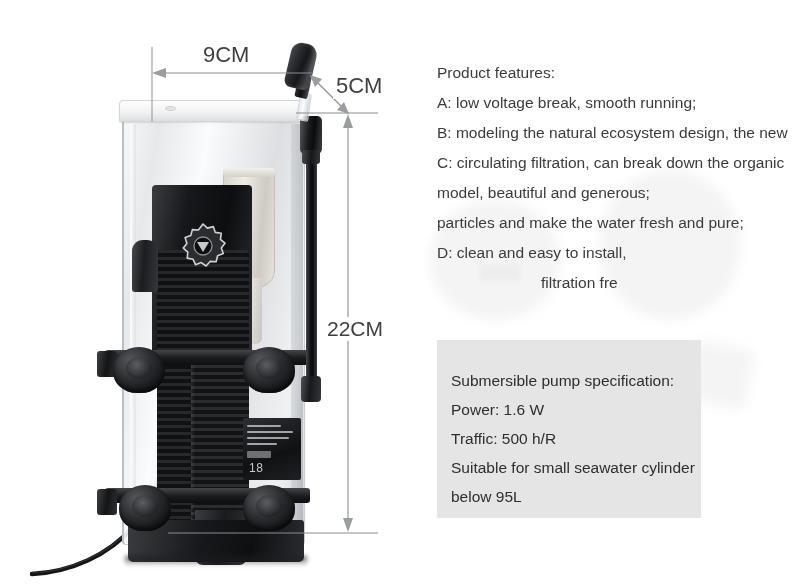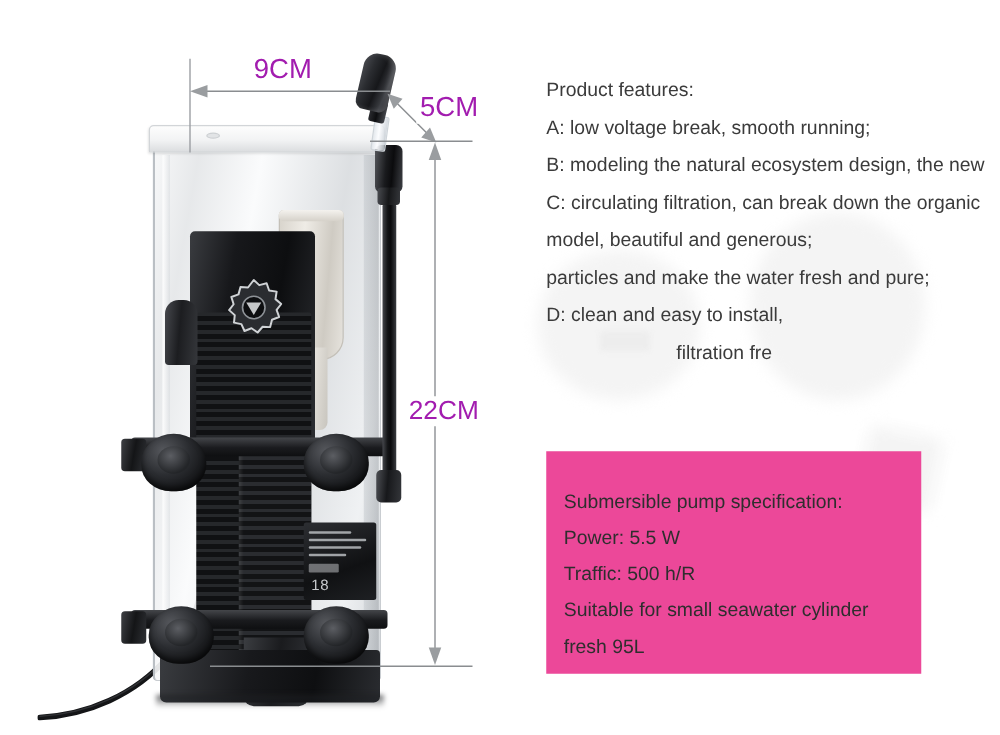--- a/index.html
+++ b/index.html
@@ -218,21 +218,21 @@
   }
 
   
   .cord { position:absolute; left:-65px; top:430px; width:180px; height:110px; }
 
   
   #dims { position:absolute; left:0; top:0; width:800px; height:588px; pointer-events:none; }
   .dimlabel {
     position:absolute;
     font-family:"Liberation Sans", sans-serif;
-    color:#a21caf;
+    color:#404040;
     background:#ffffff;
     padding:0 3px;
     white-space:nowrap;
   }
   .d9  { left:200px; top:42px;  font-size:22px; }
   .d5  { left:333px; top:73px;  font-size:22px; }
   .d22 { left:324px; top:305px; font-size:21px;margin-top:12px; }
 
   
   #features {
@@ -242,22 +242,22 @@
     font-family:"Liberation Sans", sans-serif;
     font-size:15.5px;
     color:#3b3b3b;
     line-height:30px;
     white-space:nowrap;
   }
   #features p.indent { padding-left:104px; }
 
   
   #spec {
-    position:absolute; left:437px; top:361px; width:300px; height:178px;
-    background:#ec4899;
+    position:absolute; left:437px; top:340px; width:264px; height:178px;
+    background:#e5e5e5;
   }
   #spec .inner { padding:26px 0 0 14px; }
   #spec p {
     font-family:"Liberation Sans", sans-serif;
     font-size:15.5px;
     color:#2e2e2e;
     line-height:29px;
     white-space:nowrap;
   }
 </style>
@@ -370,20 +370,20 @@
     <p>C: circulating filtration, can break down the organic</p>
     <p>model, beautiful and generous;</p>
     <p>particles and make the water fresh and pure;</p>
     <p>D: clean and easy to install,</p>
     <p class="indent">filtration fre</p>
   </div>
 
   <div id="spec">
     <div class="inner">
       <p>Submersible pump specification:</p>
-      <p>Power: 5.5 W</p>
+      <p>Power: 1.6 W</p>
       <p>Traffic: 500 h/R</p>
       <p>Suitable for small seawater cylinder</p>
-      <p>fresh 95L</p>
+      <p>below 95L</p>
     </div>
   </div>
 
 </div>
 
 </body></html>

